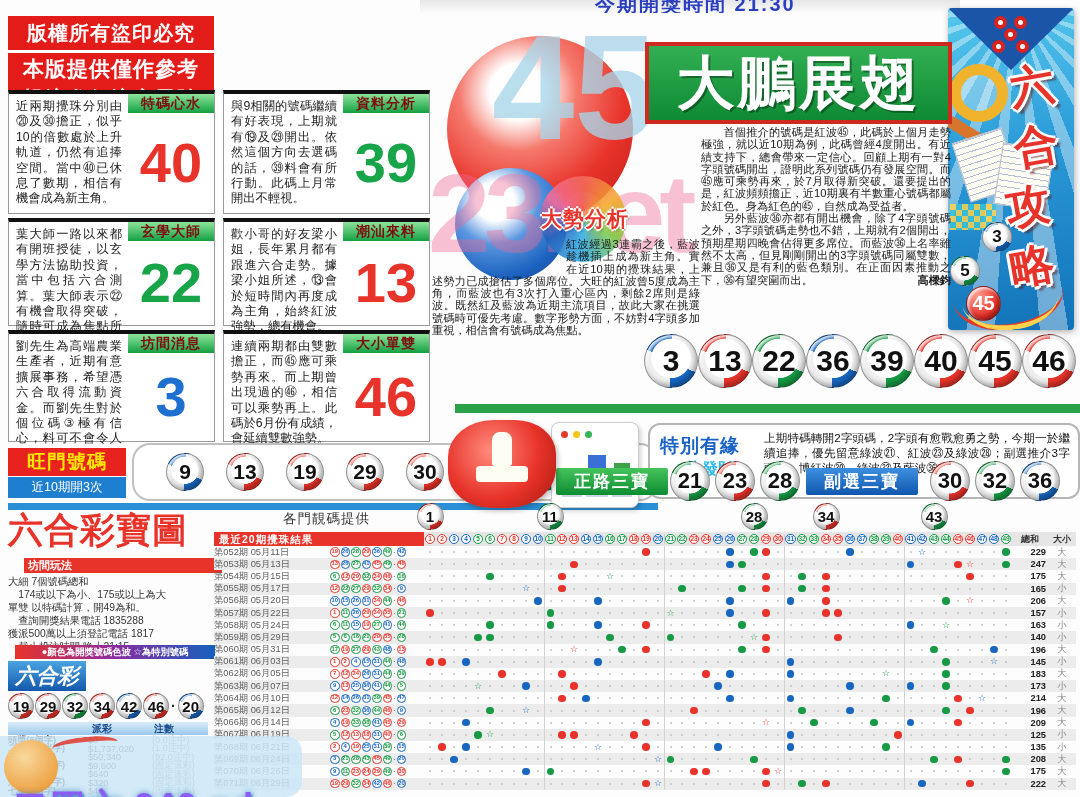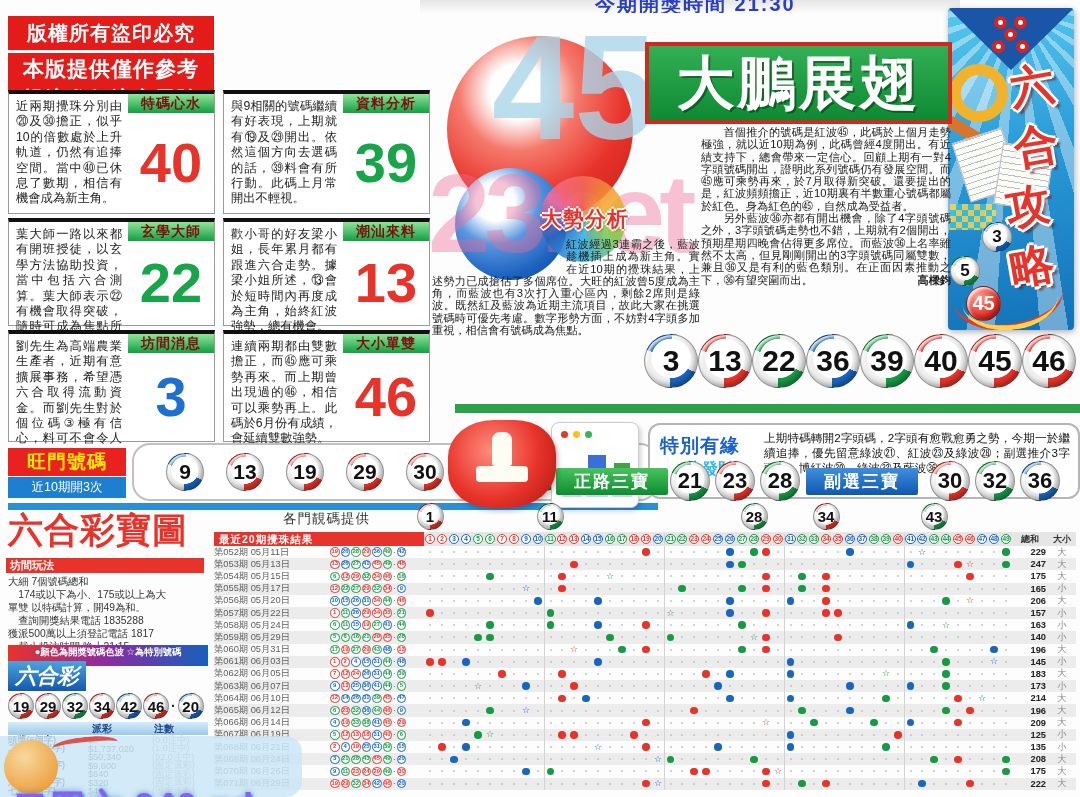--- a/index.html
+++ b/index.html
@@ -87,23 +87,23 @@
   .tb-blue{left:806px;top:468px;background:linear-gradient(180deg,#3f8fe0,#0f57ad);}
   .tballs{top:461px;display:flex;gap:5px;}
   .tballs1{left:670px;}
   .tballs2{left:930px;}
 
   
   .nice-label{left:283px;top:510px;font-size:13.5px;color:#333;letter-spacing:1px;}
 
   
   .baotu-title{left:8px;top:512px;font-size:35px;font-weight:900;color:#e8332a;letter-spacing:1px;line-height:1;}
-  .rules-head{left:6px;top:558px;width:198px;height:15px;background:#e8332a;color:#fff;font-size:11px;line-height:15px;padding-left:4px;font-weight:700;}
+  .rules-head{left:24px;top:558px;width:198px;height:15px;background:#e8332a;color:#fff;font-size:11px;line-height:15px;padding-left:4px;font-weight:700;}
   .rules{left:8px;top:576px;width:204px;font-size:10.3px;line-height:12.9px;color:#333;}
-  .legend{left:8px;top:645px;width:200px;height:21px;background:linear-gradient(90deg,#e8332a,#8a2ca0,#1560bd);color:#fff;font-size:9.3px;line-height:14px;text-align:center;font-weight:700;}
+  .legend{left:15px;top:645px;width:200px;height:14px;background:linear-gradient(90deg,#e8332a,#8a2ca0,#1560bd);color:#fff;font-size:9.3px;line-height:14px;text-align:center;font-weight:700;}
   .drawbar{left:8px;top:661px;width:200px;height:30px;display:flex;}
   .drawbar .dleft{width:78px;background:linear-gradient(180deg,#4aa3e0,#1458ac);color:#fff;font-size:21px;font-weight:900;text-align:center;line-height:30px;font-style:italic;}
   .drawbar .dright{flex:1;background:linear-gradient(180deg,#c8e6f8,#8fc4ea);color:#14489c;font-size:11.5px;font-weight:900;text-align:center;line-height:30px;}
   .drawballs{left:8px;top:693px;width:202px;display:flex;align-items:center;gap:1px;}
   .drawballs .sep{font-size:14px;font-weight:900;color:#222;padding:0 1px;}
   .prizehead{left:8px;top:722px;width:200px;height:13px;background:linear-gradient(180deg,#d8ecf8,#9cc8ec);font-size:10px;font-weight:700;color:#1a4a8c;}
   .prizehead span{position:absolute;top:0;line-height:13px;}
   .prizehead .ph1{left:84px;}.prizehead .ph2{left:146px;}
   .prizerows{left:8px;top:736px;width:204px;}
   .prow{display:flex;height:8.5px;align-items:center;font-size:9.2px;white-space:nowrap;}

